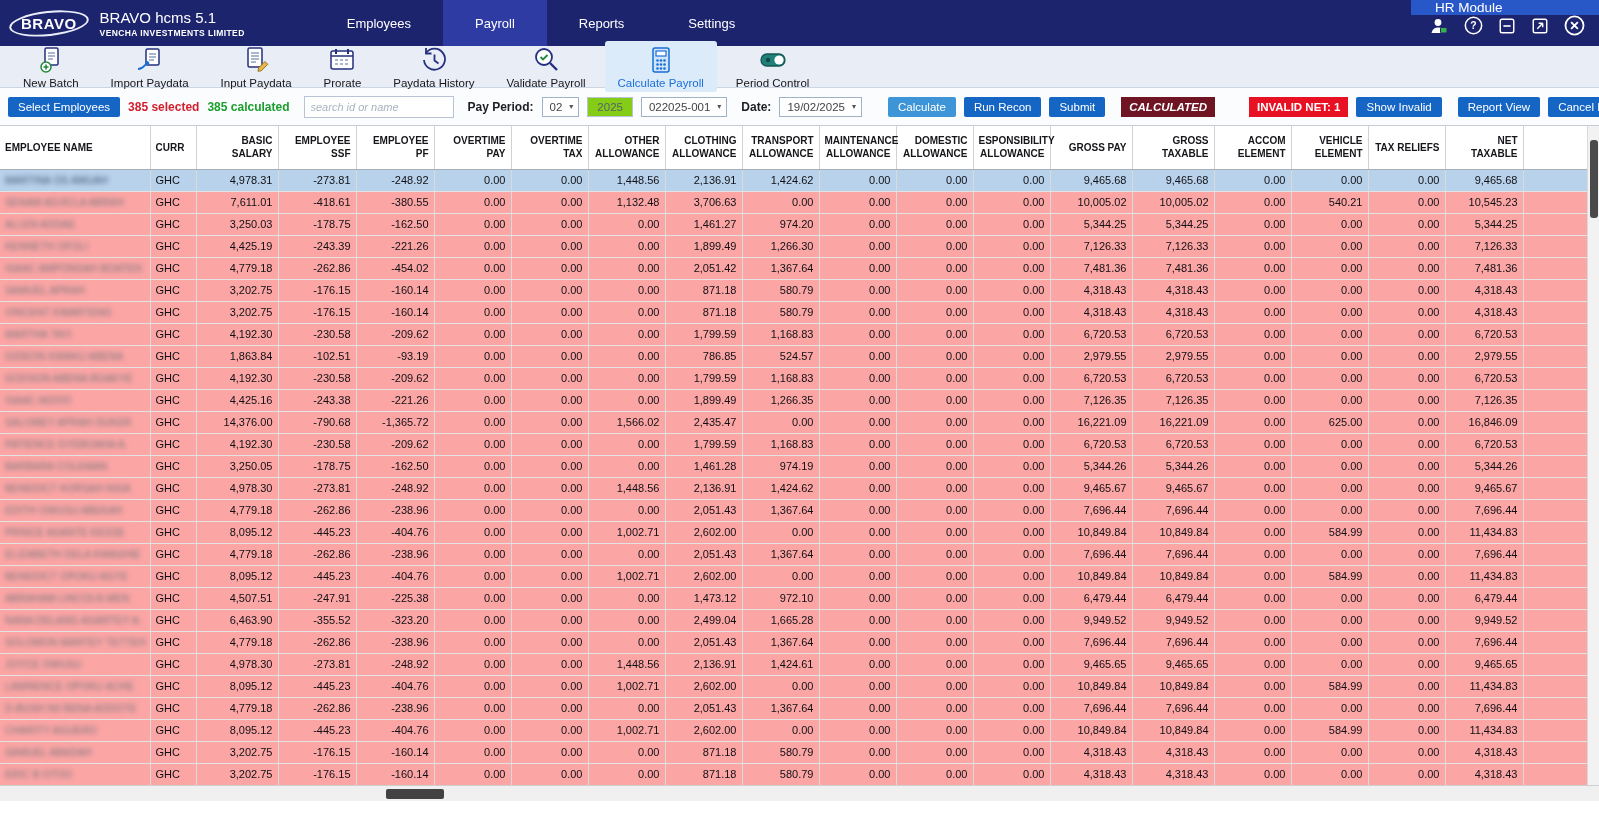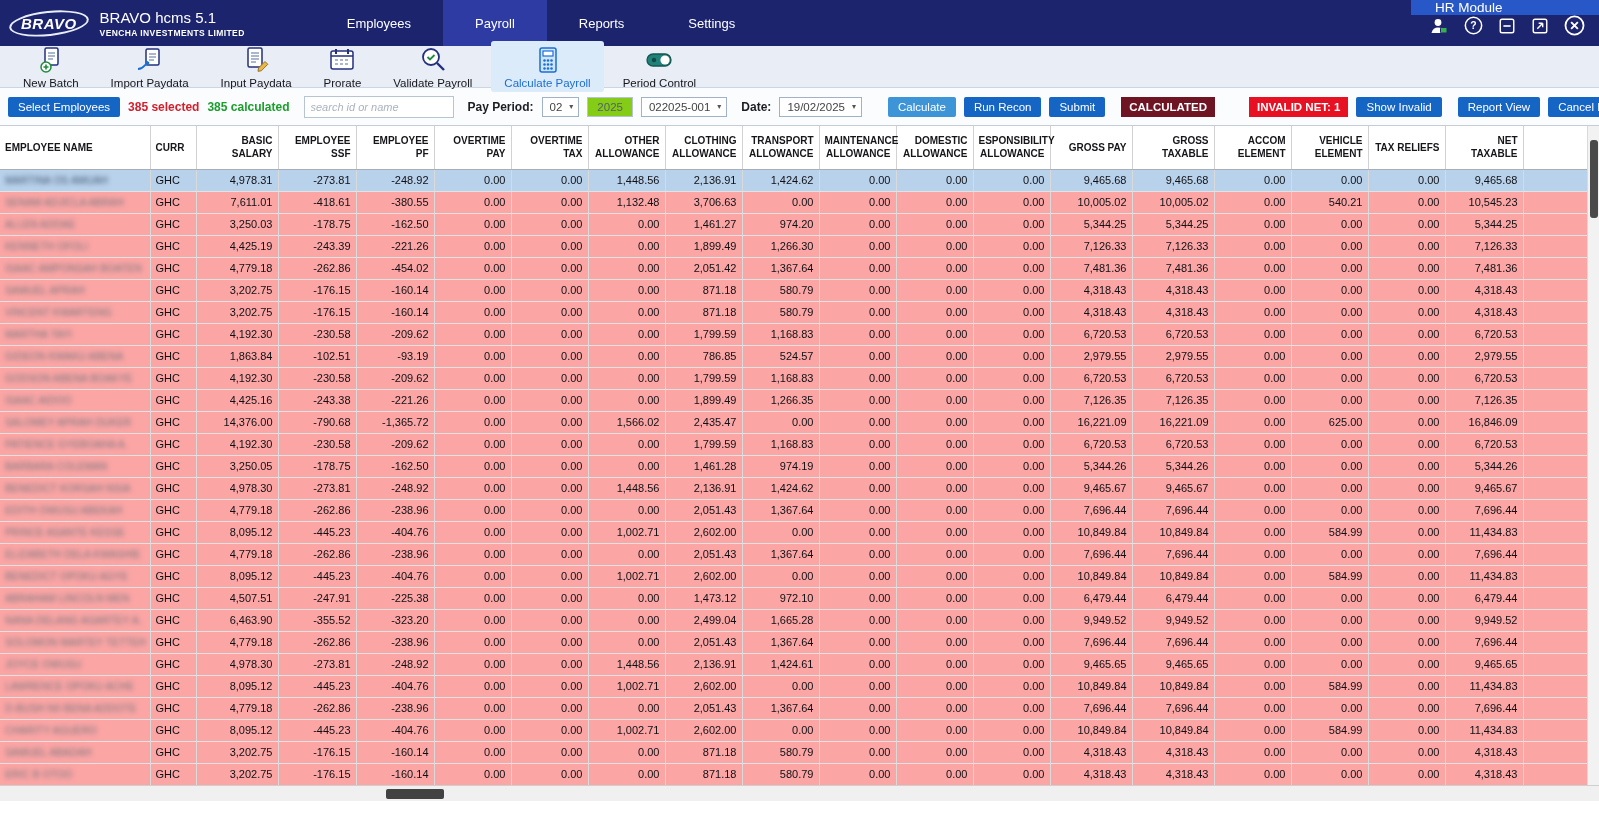--- a/index.html
+++ b/index.html
@@ -2,21 +2,21 @@
 <html><head>
 <meta charset="utf-8">
 <style>
   * { box-sizing: border-box; margin:0; padding:0; }
   html,body { width:1599px; height:818px; overflow:hidden; background:#fff;
               font-family:"Liberation Sans", sans-serif; }
 
   
   .topbar { height:46px; background:#1d246e; display:flex; align-items:stretch; color:#fff; }
   .logo-wrap { display:flex; align-items:center; padding:0 14px 0 12px; }
-  .logo { position:relative; font-style:italic; font-weight:700; font-size:15px; letter-spacing:.5px; padding:3px 9px; }
+  .logo { position:relative; font-weight:700; font-size:15px; letter-spacing:.5px; padding:3px 9px; }
   .logo::before { content:""; position:absolute; inset:-1px -3px; border:2px solid #e9edf9; border-radius:50%; transform:rotate(-6deg); }
   .title-block { display:flex; flex-direction:column; justify-content:center; margin-right:70px; }
   .app-title { font-size:15px; }
   .app-subtitle { font-size:8.5px; font-weight:700; letter-spacing:.4px; margin-top:2px; }
   .nav { display:flex; }
   .tab { display:flex; align-items:center; padding:0 32px; font-size:13px; cursor:pointer; white-space:nowrap; }
   .tab.active { background:#2e3ba2; }
   .topbar-right { margin-left:auto; display:flex; align-items:stretch;flex-direction:column; }
   .hr-module { background:#2857c8; display:flex; align-items:center; padding:0 24px; font-size:13.5px; cursor:pointer; }
   .win-icons { display:flex; align-items:center; gap:15px; padding:0 14px 0 18px; }
@@ -37,21 +37,21 @@
   .count { font-weight:700; font-size:12px; white-space:nowrap; }
   .count.red { color:#d21f2c; }
   .count.green { color:#1a9e2c; }
   .search { width:150px; height:22px; border:1px solid #b6c4d4; font-size:11px; font-style:italic; padding:0 6px; color:#333; margin-left:6px; font-family:"Liberation Sans",sans-serif; }
   .search::placeholder { color:#a9b3bf; font-style:italic; }
   .flabel { font-size:12px; font-weight:700; color:#1d1d22; white-space:nowrap; margin-left:6px; }
   .select { border:1px solid #9fb2c6; background:#fff; font-size:11.5px; color:#444; padding:3px 5px 3px 7px; display:flex; align-items:center; gap:7px; cursor:pointer; white-space:nowrap; }
   .caret { font-size:8px; color:#555; }
   .yearbox { border:1px solid #b6c4d4; background:#84cc16; color:#55606e; font-size:11.5px; padding:3px 9px; }
   .badge { color:#fff; font-weight:700; font-size:11.5px; padding:4px 8px; white-space:nowrap; }
-  .badge.calculated { background:#6e1422; margin-left:8px; }
+  .badge.calculated { background:#6e1422; margin-left:8px;font-style:italic; }
   .badge.invalid { background:#e81123; margin-left:26px; }
   .spacer { flex:1; }
 
   
   .grid-wrap { position:relative; height:659px; background:#fca5a5; overflow:hidden; }
   table { border-collapse:collapse; table-layout:fixed; width:1587px; }
   th { height:43px; background:#fff; border-right:1px solid #d2d2d2; border-bottom:1px solid #a8aeb6;
        font-size:10px; font-weight:700; color:#15151a; white-space:pre-line; line-height:1.3; padding:2px 5px; vertical-align:middle; }
   th.num { text-align:right; }
   th.left { text-align:left; }
@@ -164,20 +164,30 @@
           <path d="M4 11h22" stroke="#24307e" stroke-width="1.5"></path>
           <path d="M9 4v5M21 4v5" stroke="#24307e" stroke-width="2"></path>
           <path d="M8 15h3M13 15h3M18 15h3M8 19h3M13 19h3M18 19h3" stroke="#8fa0c0" stroke-width="1.6"></path>
         </svg>
       </div>
       <div class="tlabel">Prorate</div>
     </div>
     <div class="tbtn">
       <div class="ticon">
         <svg viewBox="0 0 30 30">
+          <path d="M7 8a10.5 10.5 0 1 1-2 7" fill="none" stroke="#24307e" stroke-width="1.8"></path>
+          <path d="M7 3v5.5h5.5" fill="none" stroke="#24307e" stroke-width="1.8"></path>
+          <path d="M15.5 9.5v6l4 3" fill="none" stroke="#24307e" stroke-width="1.8"></path>
+        </svg>
+      </div>
+      <div class="tlabel">Paydata History</div>
+    </div>
+    <div class="tbtn">
+      <div class="ticon">
+        <svg viewBox="0 0 30 30">
           <circle cx="13" cy="12" r="8" fill="#fff" stroke="#24307e" stroke-width="1.8"></circle>
           <path d="M19 18l7 7" stroke="#24307e" stroke-width="2.4"></path>
           <path d="M9.5 12l2.5 2.5 4.5-4.5" fill="none" stroke="#1f8a3c" stroke-width="1.8"></path>
         </svg>
       </div>
       <div class="tlabel">Validate Payroll</div>
     </div>
     <div class="tbtn active">
       <div class="ticon">
         <svg viewBox="0 0 30 30">

